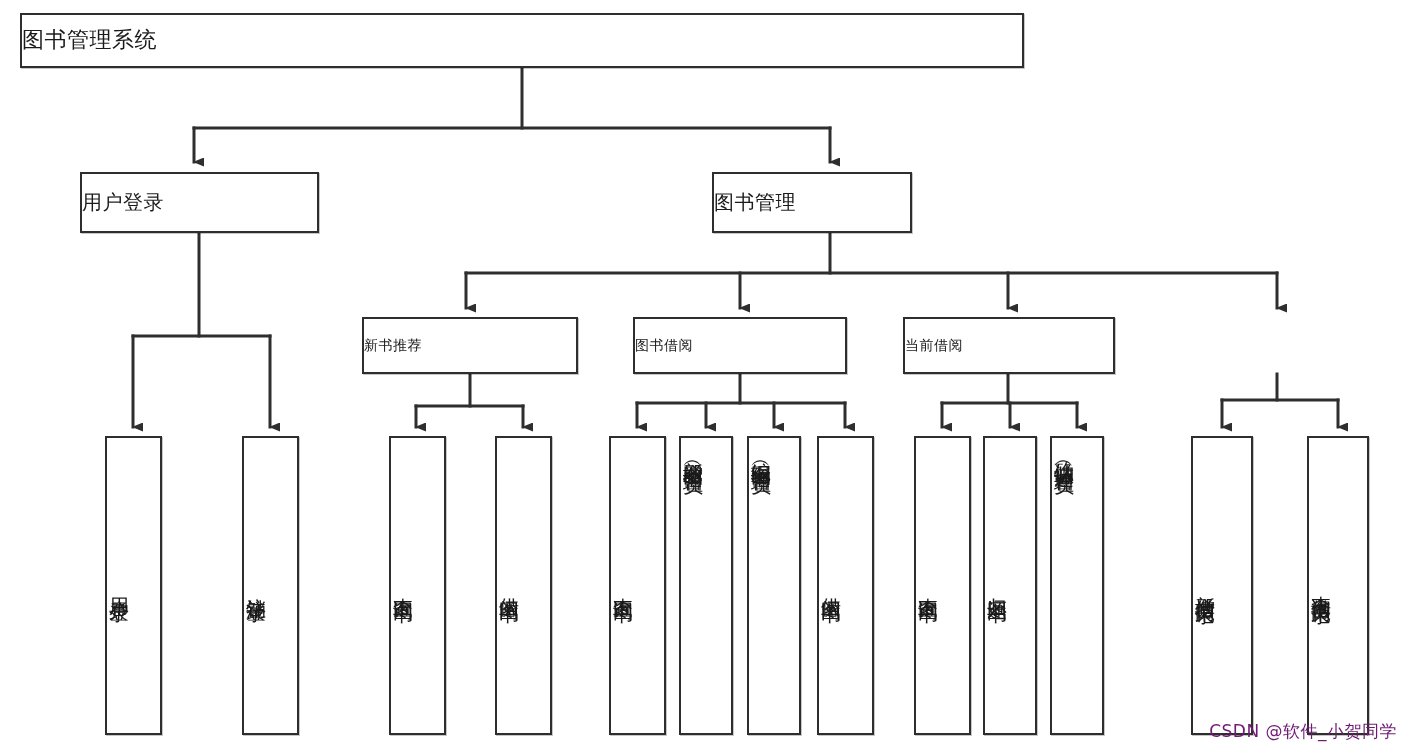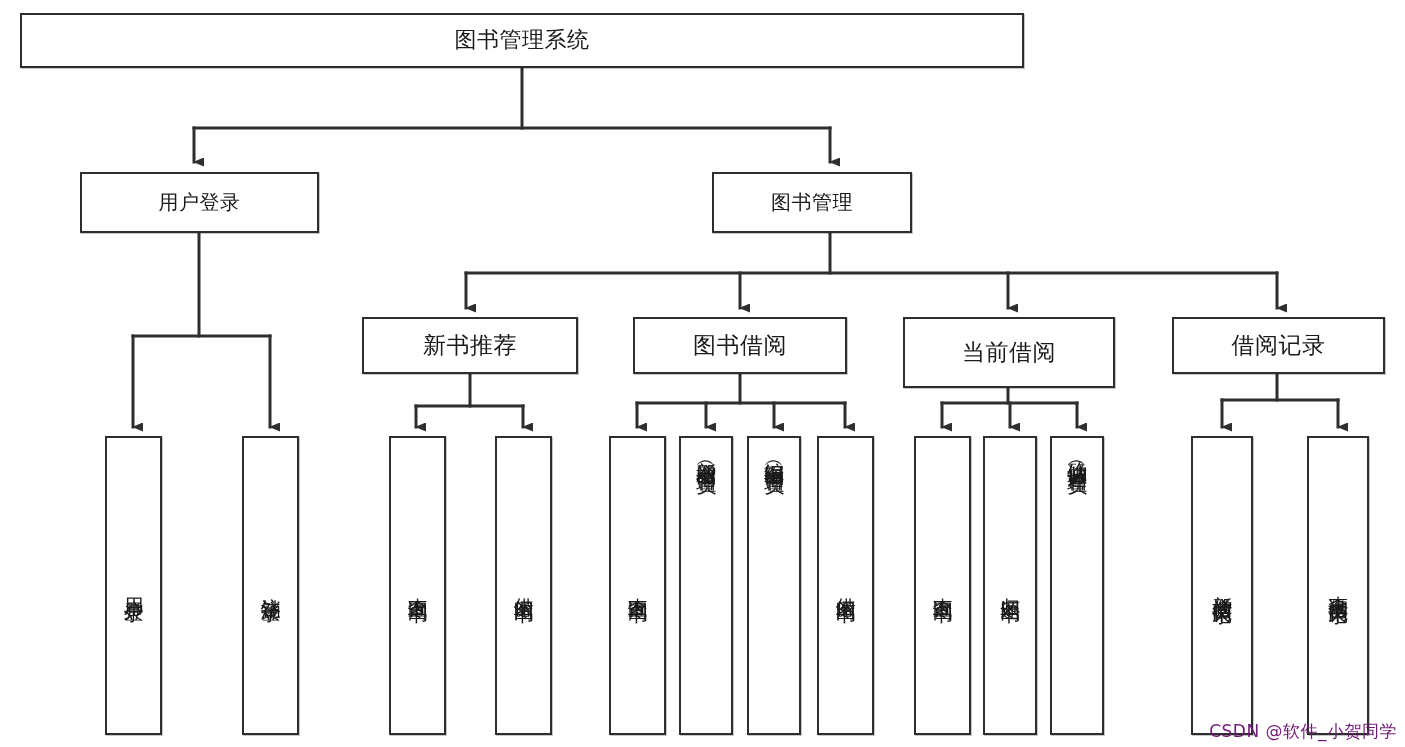--- a/index.html
+++ b/index.html
@@ -26,21 +26,21 @@
     height: 747px;
     pointer-events: none;
   }
   .node {
     position: absolute;
     box-sizing: border-box;
     border: 2px solid #2e2e2e;
     background: #ffffff;
     display: flex;
     align-items: center;
-    justify-content: center;
+    justify-content: flex-start;
     color: #1a1a1a;
     box-shadow: 1px 1px 0 rgba(0,0,0,0.22);
   }
   .node-label {
     display: block;
     text-align: center;
     line-height: 1.28;
     letter-spacing: 0.5px;
     white-space: nowrap;
   }
@@ -50,21 +50,21 @@
   }
   .node.root .node-label {
     font-size: 22px;
   }
   
   .node.level2 .node-label {
     font-size: 20px;
   }
   
   .node.level3 .node-label {
-    font-size: 23px;
+    font-size: 14px;
   }
   
   .node.leaf {
     align-items: flex-start;
     padding-top: 8px;
   }
   .node.leaf .node-label {
     writing-mode: vertical-rl;
     text-orientation: upright;
     font-size: 20px;
@@ -155,27 +155,24 @@
   </div>
 
   <div class="node level3" style="left:362px; top:317px; width:216px; height:57px;">
     <span class="node-label">新书推荐</span>
   </div>
 
   <div class="node level3" style="left:633px; top:317px; width:214px; height:57px;">
     <span class="node-label">图书借阅</span>
   </div>
 
-  <div class="node level3" style="left:903px; top:317px; width:212px; height:71px;">
+  <div class="node level3" style="left:903px; top:317px; width:212px; height:57px;">
     <span class="node-label">当前借阅</span>
   </div>
 
-  <div class="node level3" style="left:1172px; top:317px; width:213px; height:57px;">
-    <span class="node-label">借阅记录</span>
-  </div>
 
   <div class="node leaf centered" style="left:105px; top:436px; width:57px; height:299px;">
     <span class="node-label">用户登录</span>
   </div>
 
   <div class="node leaf centered" style="left:242px; top:436px; width:57px; height:299px;">
     <span class="node-label">注销登录</span>
   </div>
 
   <div class="node leaf centered" style="left:389px; top:436px; width:57px; height:299px;">

